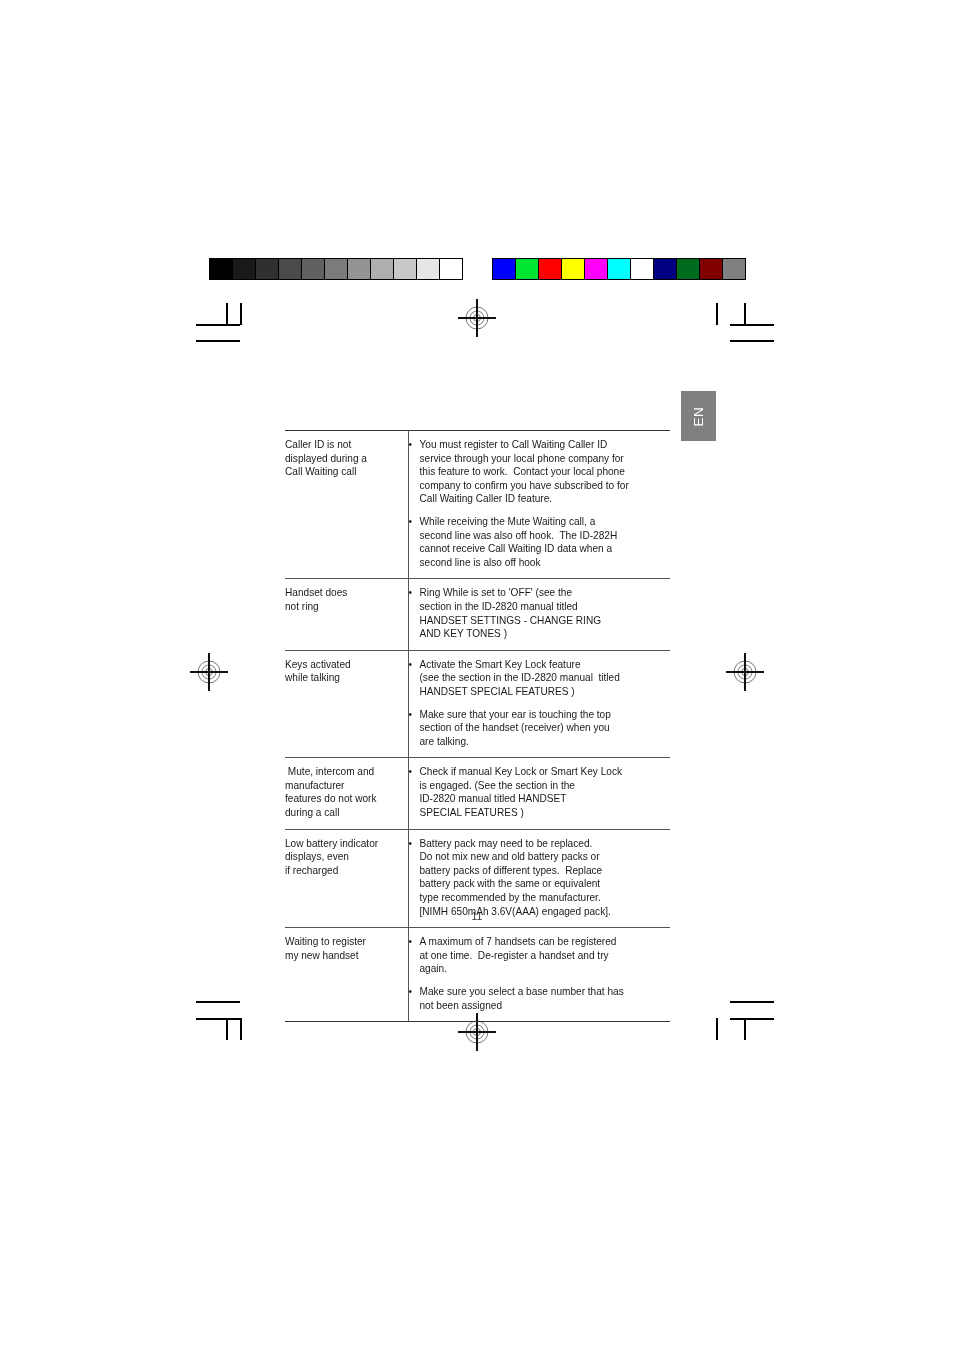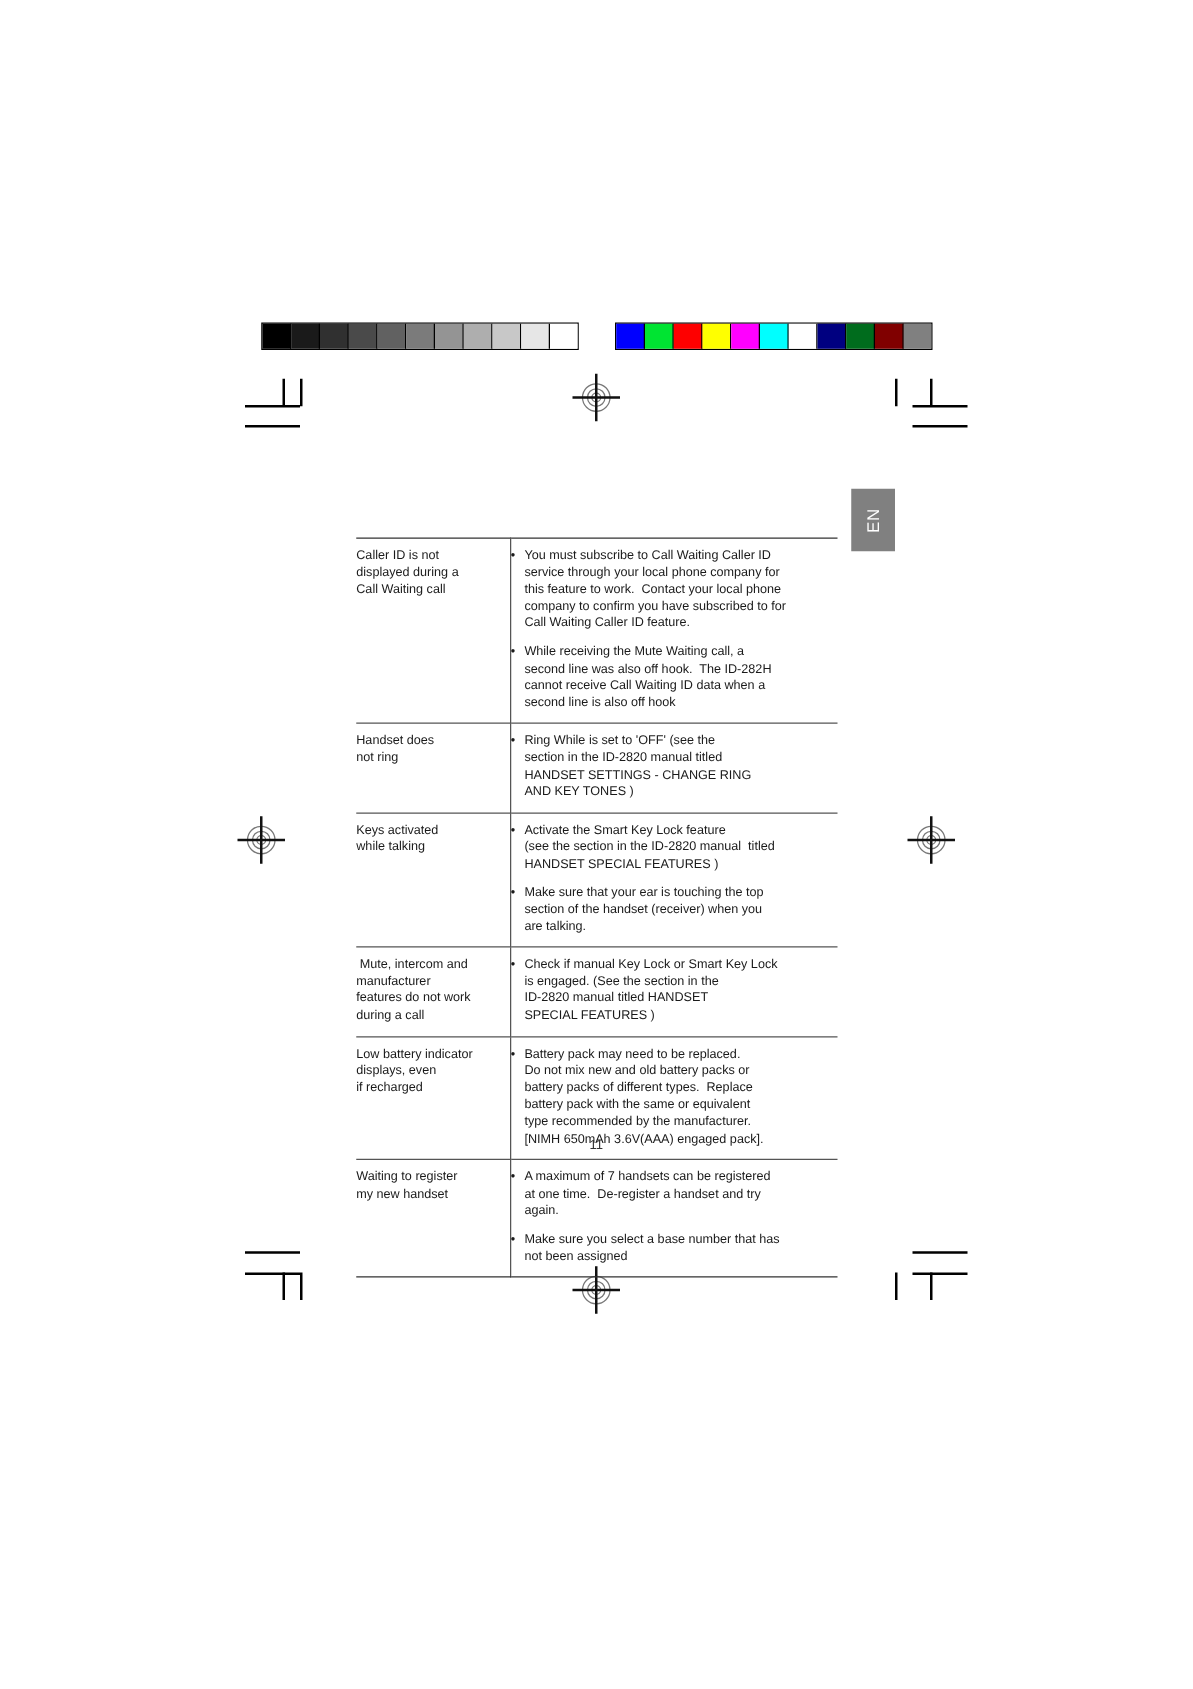--- a/index.html
+++ b/index.html
@@ -238,21 +238,21 @@
   <tbody>
       <tr>
         <td class="symptom-cell">
           <span class="symptom-line">Caller ID is not</span>
           <span class="symptom-line">displayed during a</span>
           <span class="symptom-line">Call Waiting call</span>
         </td>
         <td class="solution-cell">
           <div class="bullet-item">
             <span class="bullet-dot">•</span>
-            <span class="bullet-line">You must subscribe to Call Waiting Caller ID</span>
+            <span class="bullet-line">You must register to Call Waiting Caller ID</span>
             <span class="bullet-line">service through your local phone company for</span>
             <span class="bullet-line">this feature to work.  Contact your local phone</span>
             <span class="bullet-line">company to confirm you have subscribed to for</span>
             <span class="bullet-line">Call Waiting Caller ID feature.</span>
           </div>
           <div class="bullet-item">
             <span class="bullet-dot">•</span>
             <span class="bullet-line">While receiving the Mute Waiting call, a</span>
             <span class="bullet-line">second line was also off hook.  The ID-282H</span>
             <span class="bullet-line">cannot receive Call Waiting ID data when a</span>

